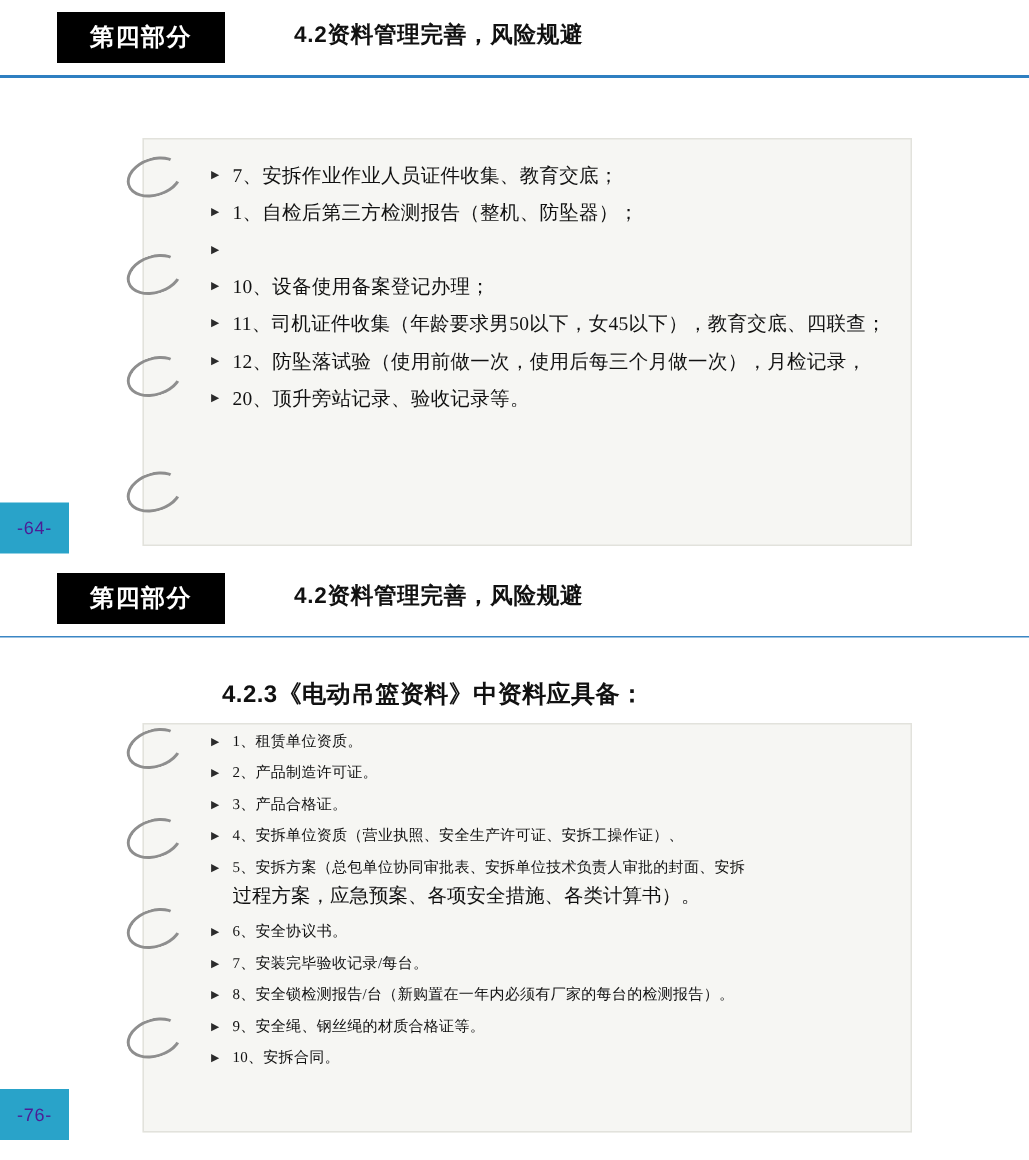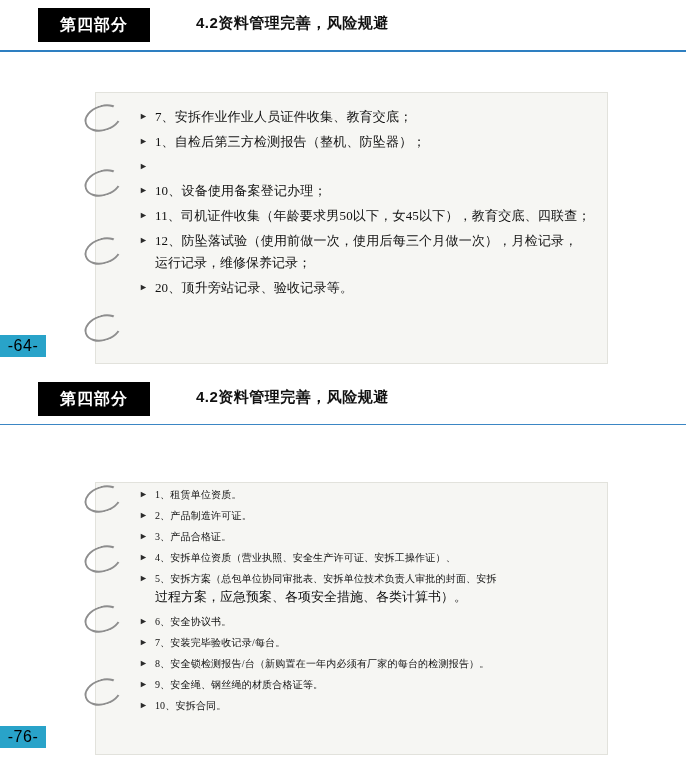--- a/index.html
+++ b/index.html
@@ -150,24 +150,24 @@
     width: 480px;
   }
   .list-2 .bullet-row { margin-bottom: 4px; }
   .list-2 .bullet-text { font-size: 10px; line-height: 17px; }
 
   
   .page-tag {
     position: absolute;
     left: 0;
     width: 46px;
-    height: 22px;
+    height: 34px;
     background: #29A3C9;
-    color: #000000;
-    font-size: 16px;
+    color: #4c1d95;
+    font-size: 12px;
     display: flex;
     align-items: center;
     justify-content: center;
     letter-spacing: 0.5px;
   }
   .page-tag-1 { top: 335px; }
   .page-tag-2 { top: 352px; }
 </style>
 </head>
 <body>
@@ -206,40 +206,40 @@
       <span class="bullet-text">10、设备使用备案登记办理；</span>
     </div>
     <div class="bullet-row">
       <span class="bullet-mark">►</span>
       <span class="bullet-text">11、司机证件收集（年龄要求男50以下，女45以下），教育交底、四联查；</span>
     </div>
     <div class="bullet-row">
       <span class="bullet-mark">►</span>
       <span class="bullet-text">12、防坠落试验（使用前做一次，使用后每三个月做一次），月检记录，</span>
     </div>
-    <div class="bullet-cont">运行记录，维修保养记录；</div>
     <div class="bullet-row">
       <span class="bullet-mark">►</span>
       <span class="bullet-text">20、顶升旁站记录、验收记录等。</span>
     </div>
   </div>
 
   <div class="page-tag page-tag-1">-64-</div>
 </div>
 
 <div class="slide slide-2">
 
   <div class="header">
     <div class="tab">
       <span class="tab-label">第四部分</span>
     </div>
     <div class="header-title">4.2资料管理完善，风险规避</div>
     <div class="header-rule thin"></div>
   </div>
 
+  <div class="subtitle">4.2.3《电动吊篮资料》中资料应具备：</div>
 
   <div class="card card-2"></div>
 
   <div class="ring" style="left:84px; top:112px;"></div>
   <div class="ring" style="left:84px; top:172px;"></div>
   <div class="ring" style="left:84px; top:232px;"></div>
   <div class="ring" style="left:84px; top:305px;"></div>
 
   <div class="list-2">
     <div class="bullet-row">

